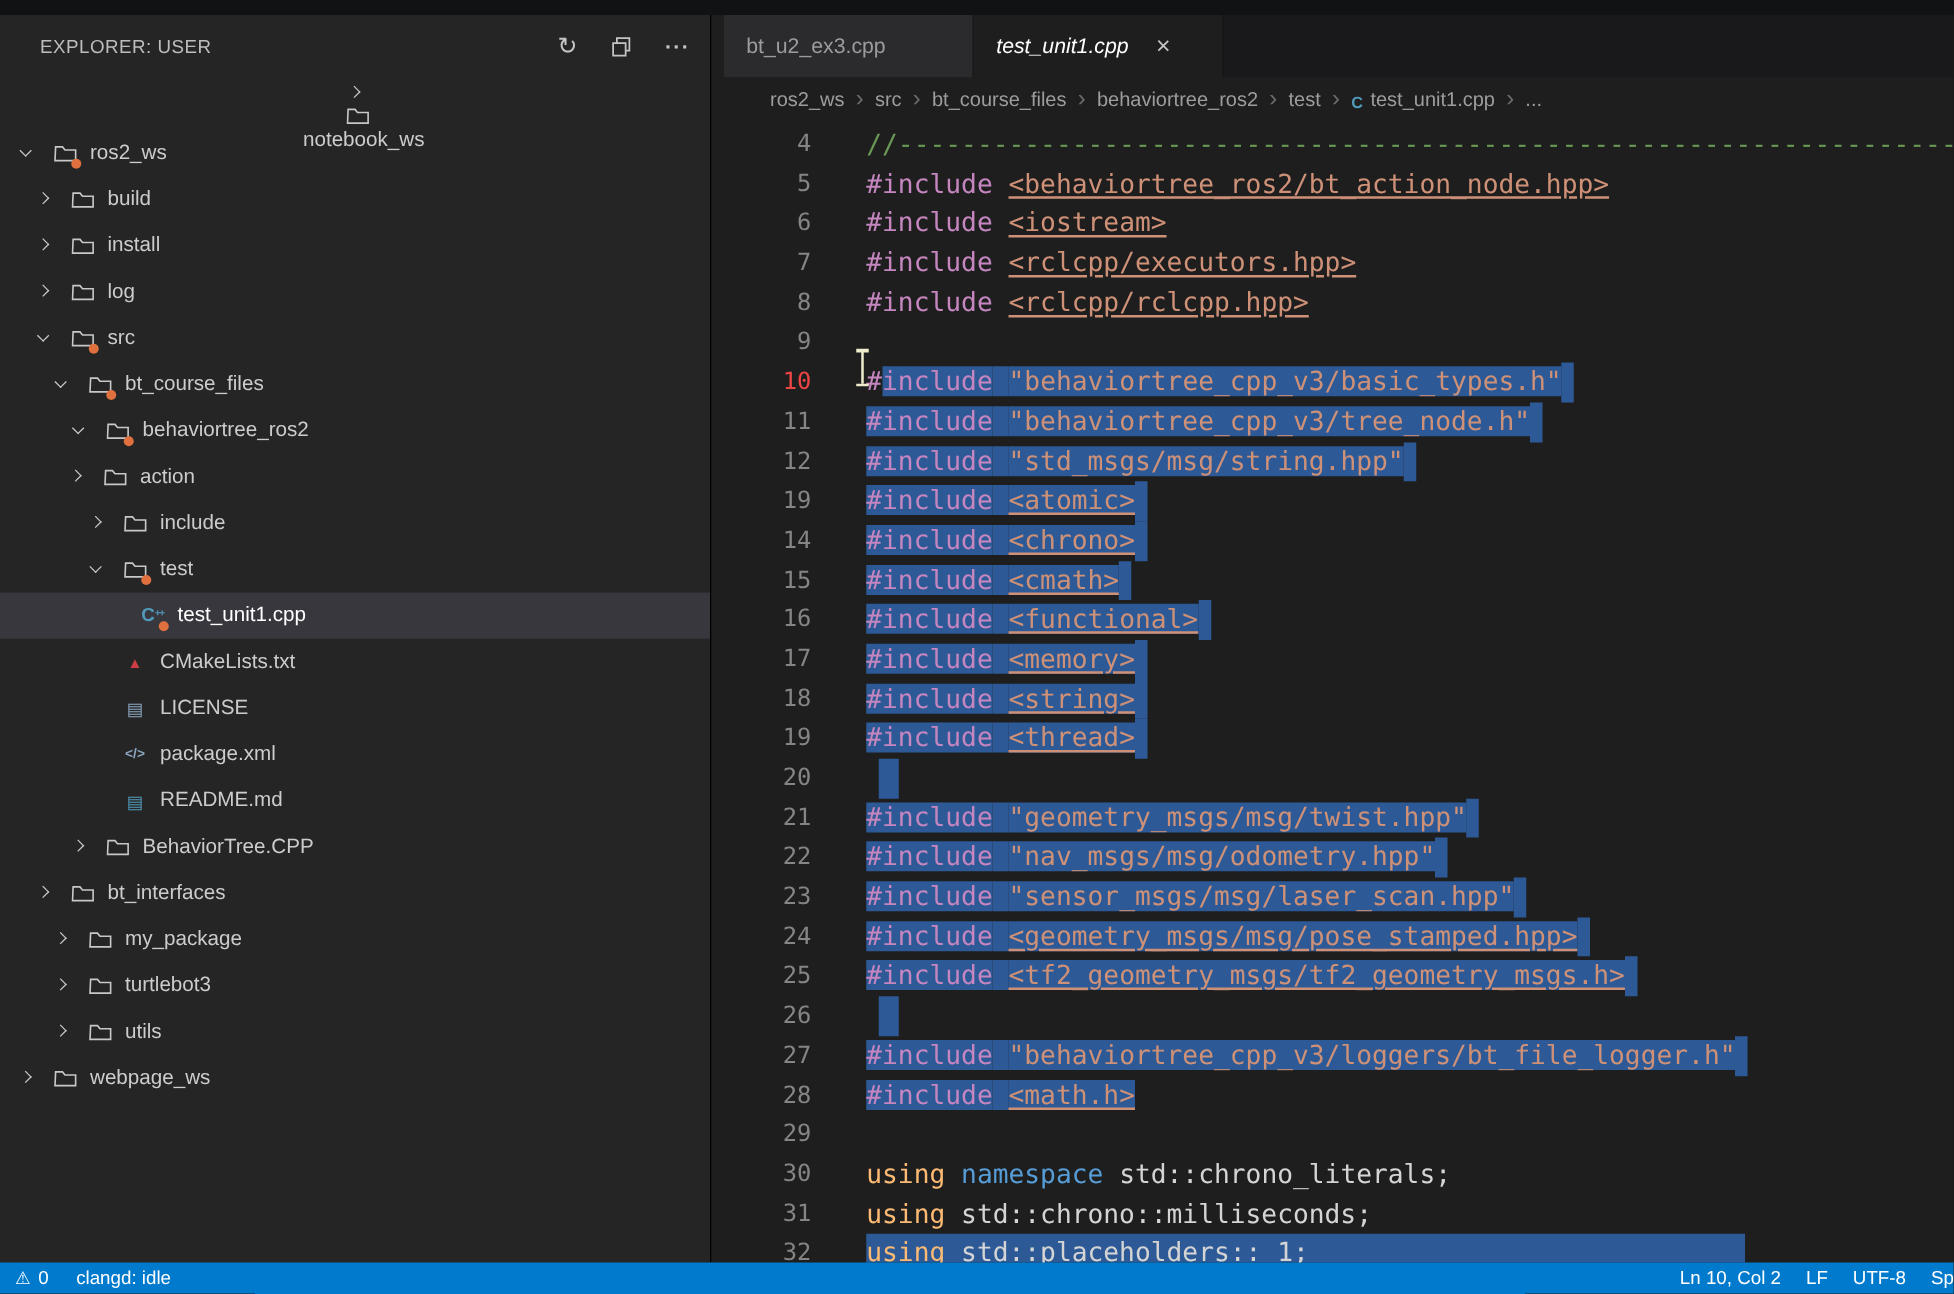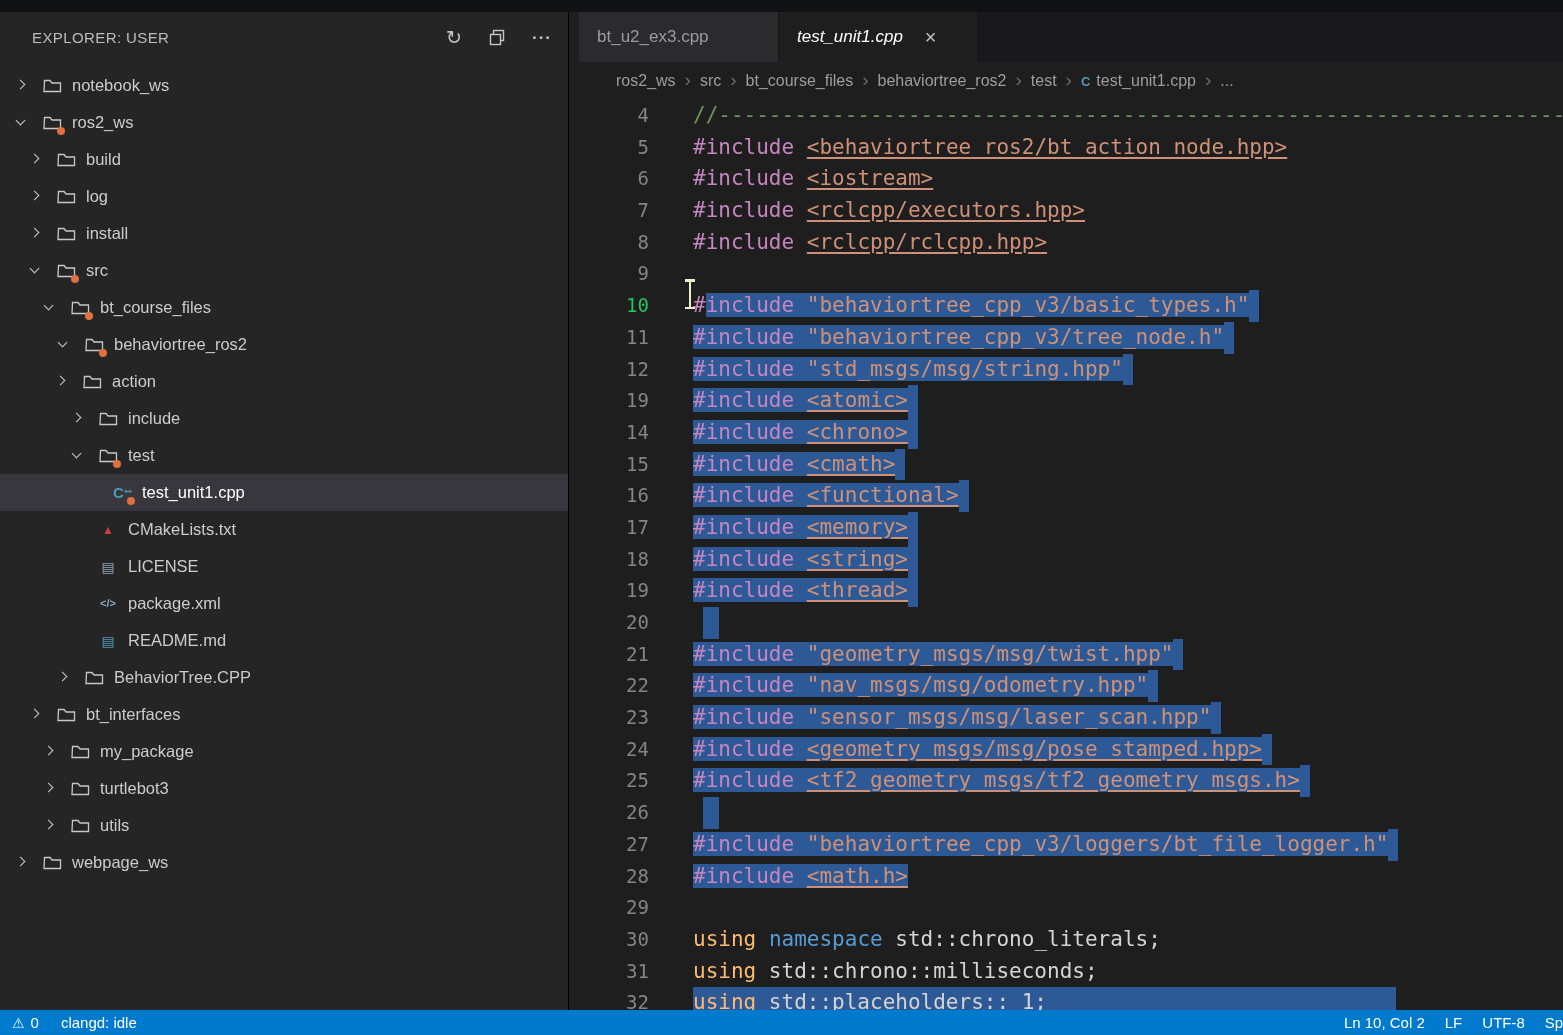--- a/index.html
+++ b/index.html
@@ -50,21 +50,21 @@
   .bc-sep{color:#6d6d6d;font-size:19px;margin-top:-2px;}
   .bc-item{display:flex;align-items:center;gap:6px;cursor:pointer;}
   .bc-glyph{color:#519aba;font-weight:bold;font-size:13px;}
 
   
   .code-area{flex:1;position:relative;overflow:hidden;
     font-family:"DejaVu Sans Mono","Liberation Mono",monospace;
     font-size:21px;line-height:31.7px;}
   .code-line{display:flex;height:31.7px;}
   .line-num{width:70px;flex:none;text-align:right;color:#858585;font-size:19px;line-height:31.7px;cursor:pointer;}
-  .line-num.active{color:#22c55e;}
+  .line-num.active{color:#ef4444;}
   .line-content{position:relative;padding-left:44px;white-space:pre;}
   .line-content > span{position:relative;z-index:1;}
   .line-content > .box-sel{position:absolute;left:44px;top:0;height:100%;background:#2d5a96;z-index:0;}
   .tok-pp{color:#c586c0;}
   .tok-pl{color:#d4d4d4;}
   .tok-str{color:#ce9178;}
   .tok-strU{color:#ce9178;text-decoration:underline;text-underline-offset:3px;text-align:right;}
   .tok-cmt{color:#6a9955;}
   .tok-kw{color:#fdba74;}
   .tok-kw2{color:#569cd6;}
@@ -102,21 +102,21 @@
         <span class="sb-icon">
           <svg width="18" height="18" viewBox="0 0 18 18">
             <rect x="5.5" y="2.5" width="10" height="10" fill="none" stroke="#c5c5c5" stroke-width="1.4"></rect>
             <rect x="2.5" y="6.5" width="10" height="10" fill="#252526" stroke="#c5c5c5" stroke-width="1.4"></rect>
           </svg>
         </span>
         <span class="sb-icon more-dots">···</span>
       </div>
     </div>
     <div class="tree">
-        <div class="tree-row" style="padding-left: 14px;">
+        <div class="tree-row" style="padding-left: 14px; flex-direction: column;">
           <span class="chevron"></span>
           <span class="icon-wrap">
             <svg width="19" height="16" viewBox="0 0 19 16">
               <path d="M1.5 2.5 h5.5 l2 2.5 h8.5 v8.5 h-16.5 z" fill="none" stroke="#c8c8c8" stroke-width="1.3"></path>
             </svg>
           </span>
           <span class="tree-label">notebook_ws</span>
         </div>
         <div class="tree-row" style="padding-left: 14px;">
           <span class="chevron expanded"></span>
@@ -137,30 +137,30 @@
           </span>
           <span class="tree-label">build</span>
         </div>
         <div class="tree-row" style="padding-left: 28px;">
           <span class="chevron"></span>
           <span class="icon-wrap">
             <svg width="19" height="16" viewBox="0 0 19 16">
               <path d="M1.5 2.5 h5.5 l2 2.5 h8.5 v8.5 h-16.5 z" fill="none" stroke="#c8c8c8" stroke-width="1.3"></path>
             </svg>
           </span>
+          <span class="tree-label">install</span>
+        </div>
+        <div class="tree-row" style="padding-left: 28px;">
+          <span class="chevron"></span>
+          <span class="icon-wrap">
+            <svg width="19" height="16" viewBox="0 0 19 16">
+              <path d="M1.5 2.5 h5.5 l2 2.5 h8.5 v8.5 h-16.5 z" fill="none" stroke="#c8c8c8" stroke-width="1.3"></path>
+            </svg>
+          </span>
           <span class="tree-label">log</span>
-        </div>
-        <div class="tree-row" style="padding-left: 28px;">
-          <span class="chevron"></span>
-          <span class="icon-wrap">
-            <svg width="19" height="16" viewBox="0 0 19 16">
-              <path d="M1.5 2.5 h5.5 l2 2.5 h8.5 v8.5 h-16.5 z" fill="none" stroke="#c8c8c8" stroke-width="1.3"></path>
-            </svg>
-          </span>
-          <span class="tree-label">install</span>
         </div>
         <div class="tree-row" style="padding-left: 28px;">
           <span class="chevron expanded"></span>
           <span class="icon-wrap">
             <svg width="19" height="16" viewBox="0 0 19 16">
               <path d="M1.5 2.5 h5.5 l2 2.5 h8.5 v8.5 h-16.5 z" fill="none" stroke="#c8c8c8" stroke-width="1.3"></path>
             </svg>
             <span class="mod-dot"></span>
           </span>
           <span class="tree-label">src</span>

